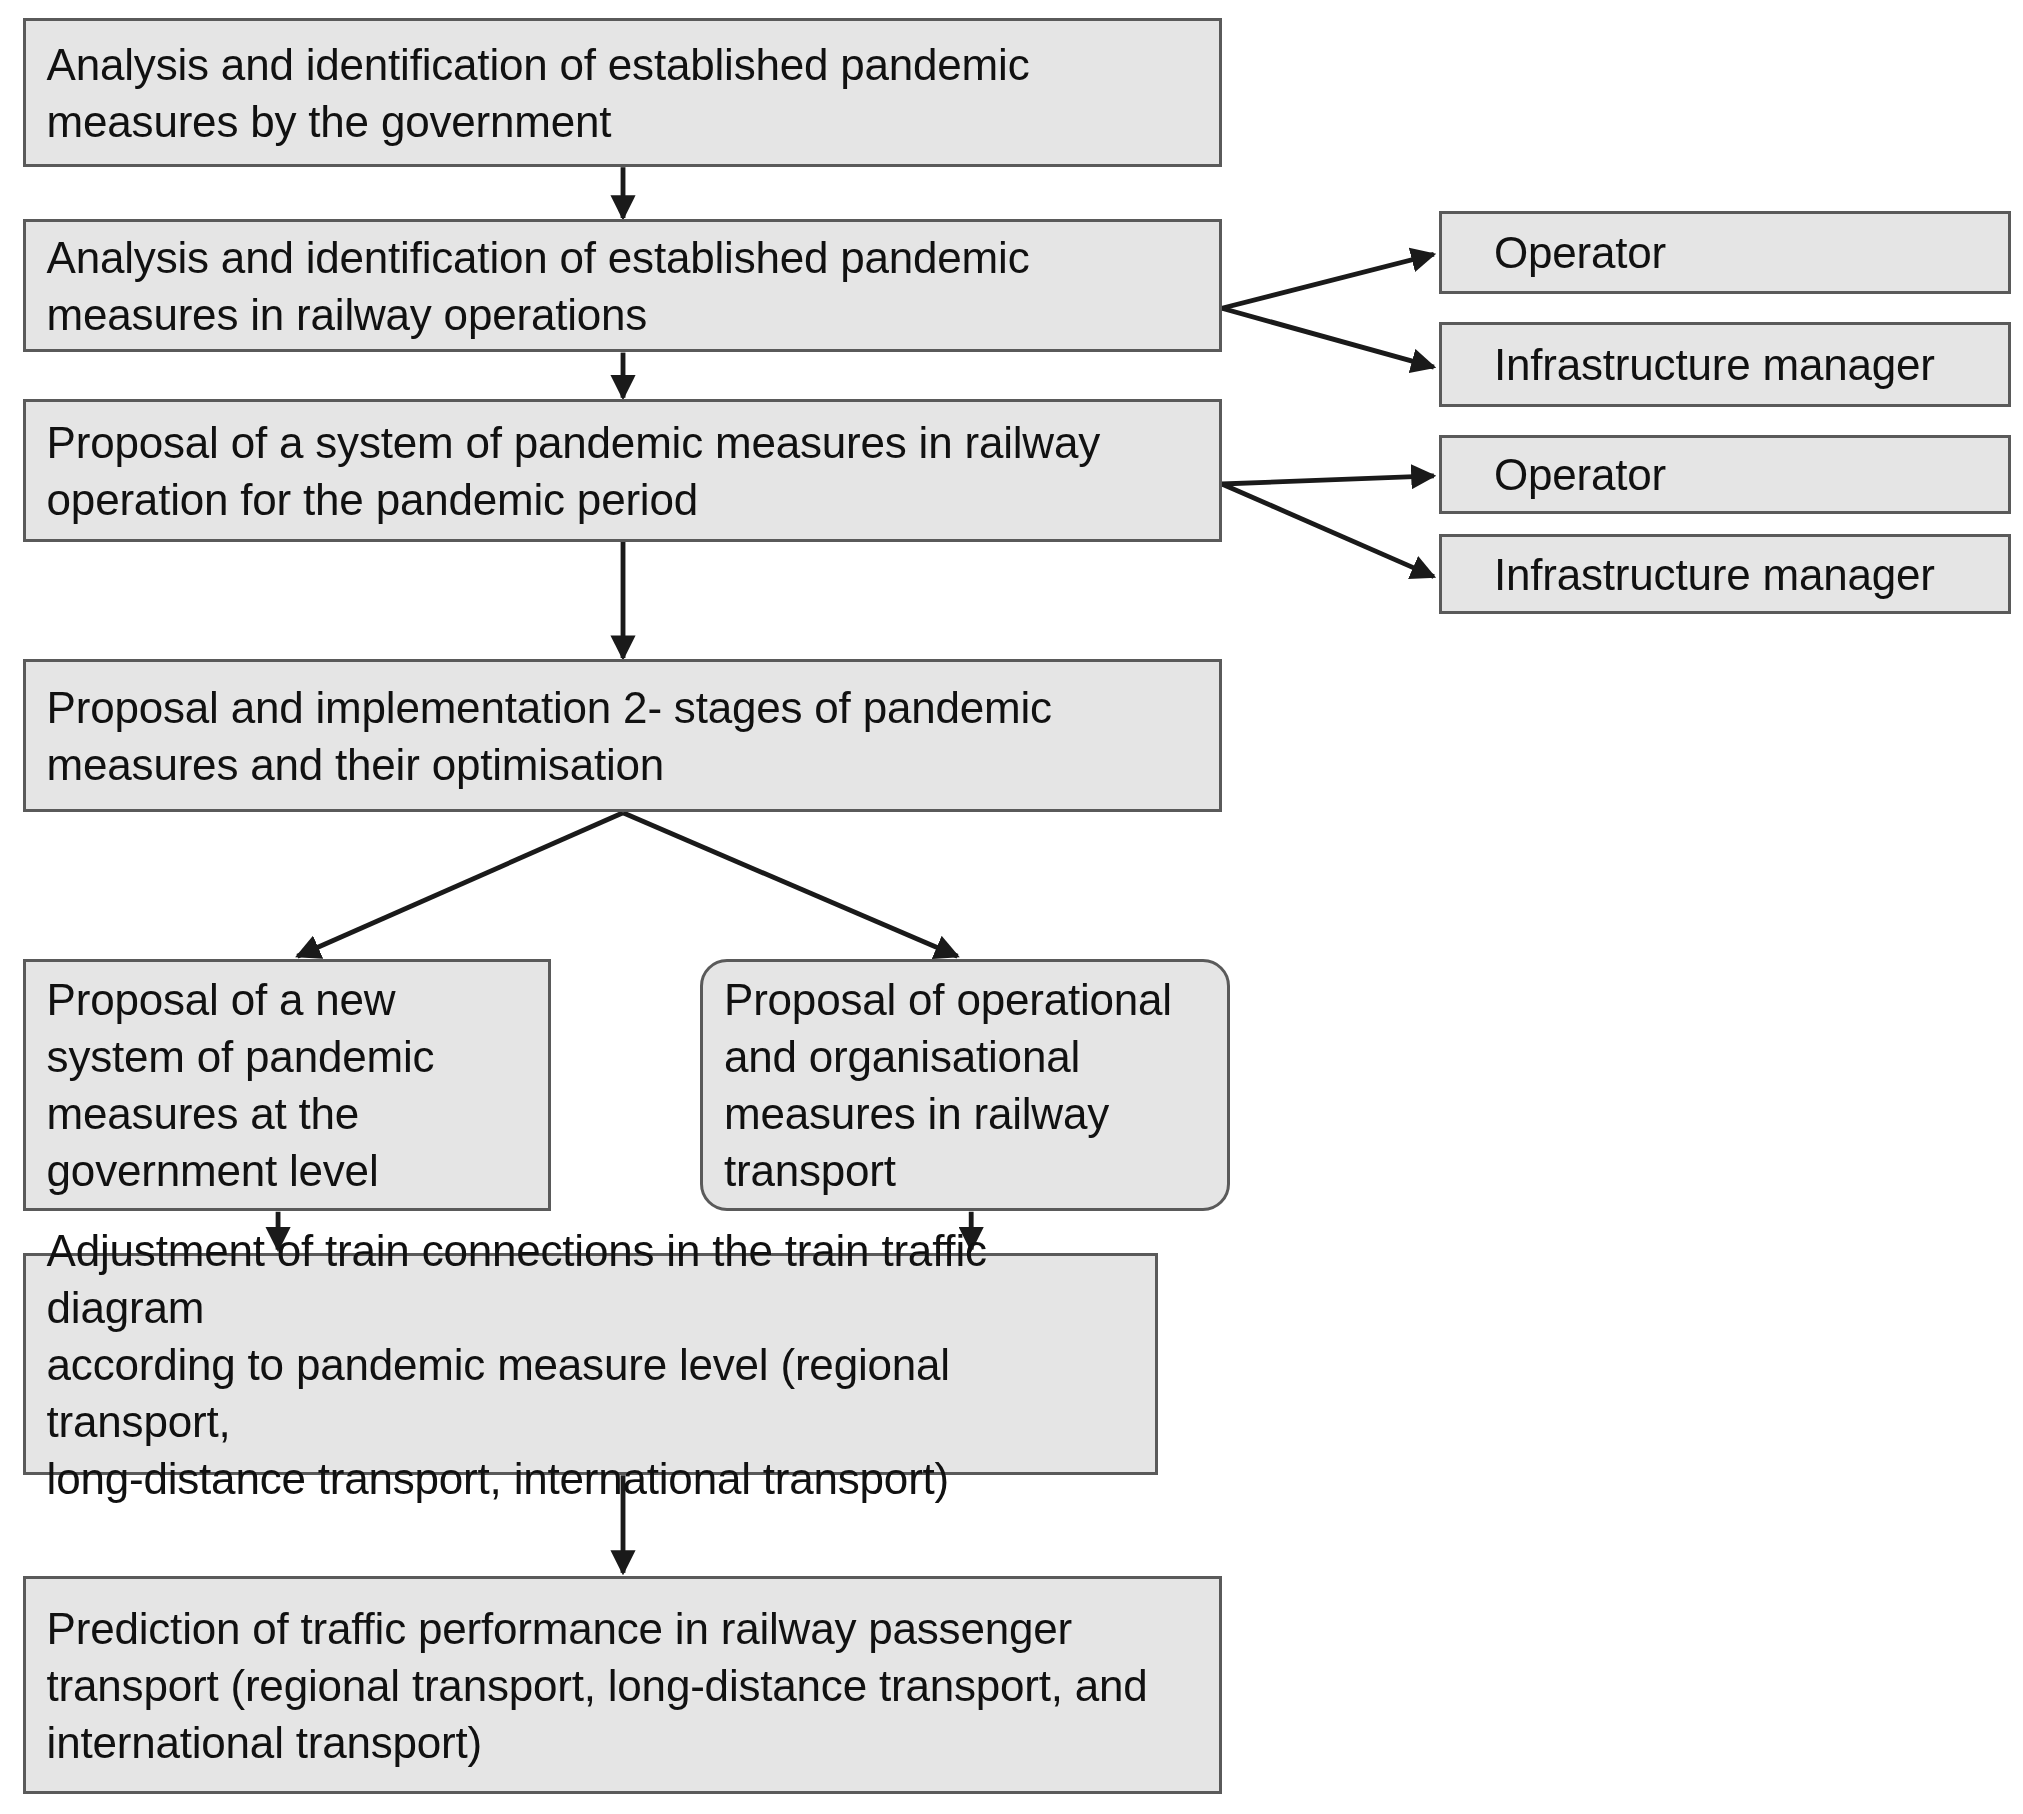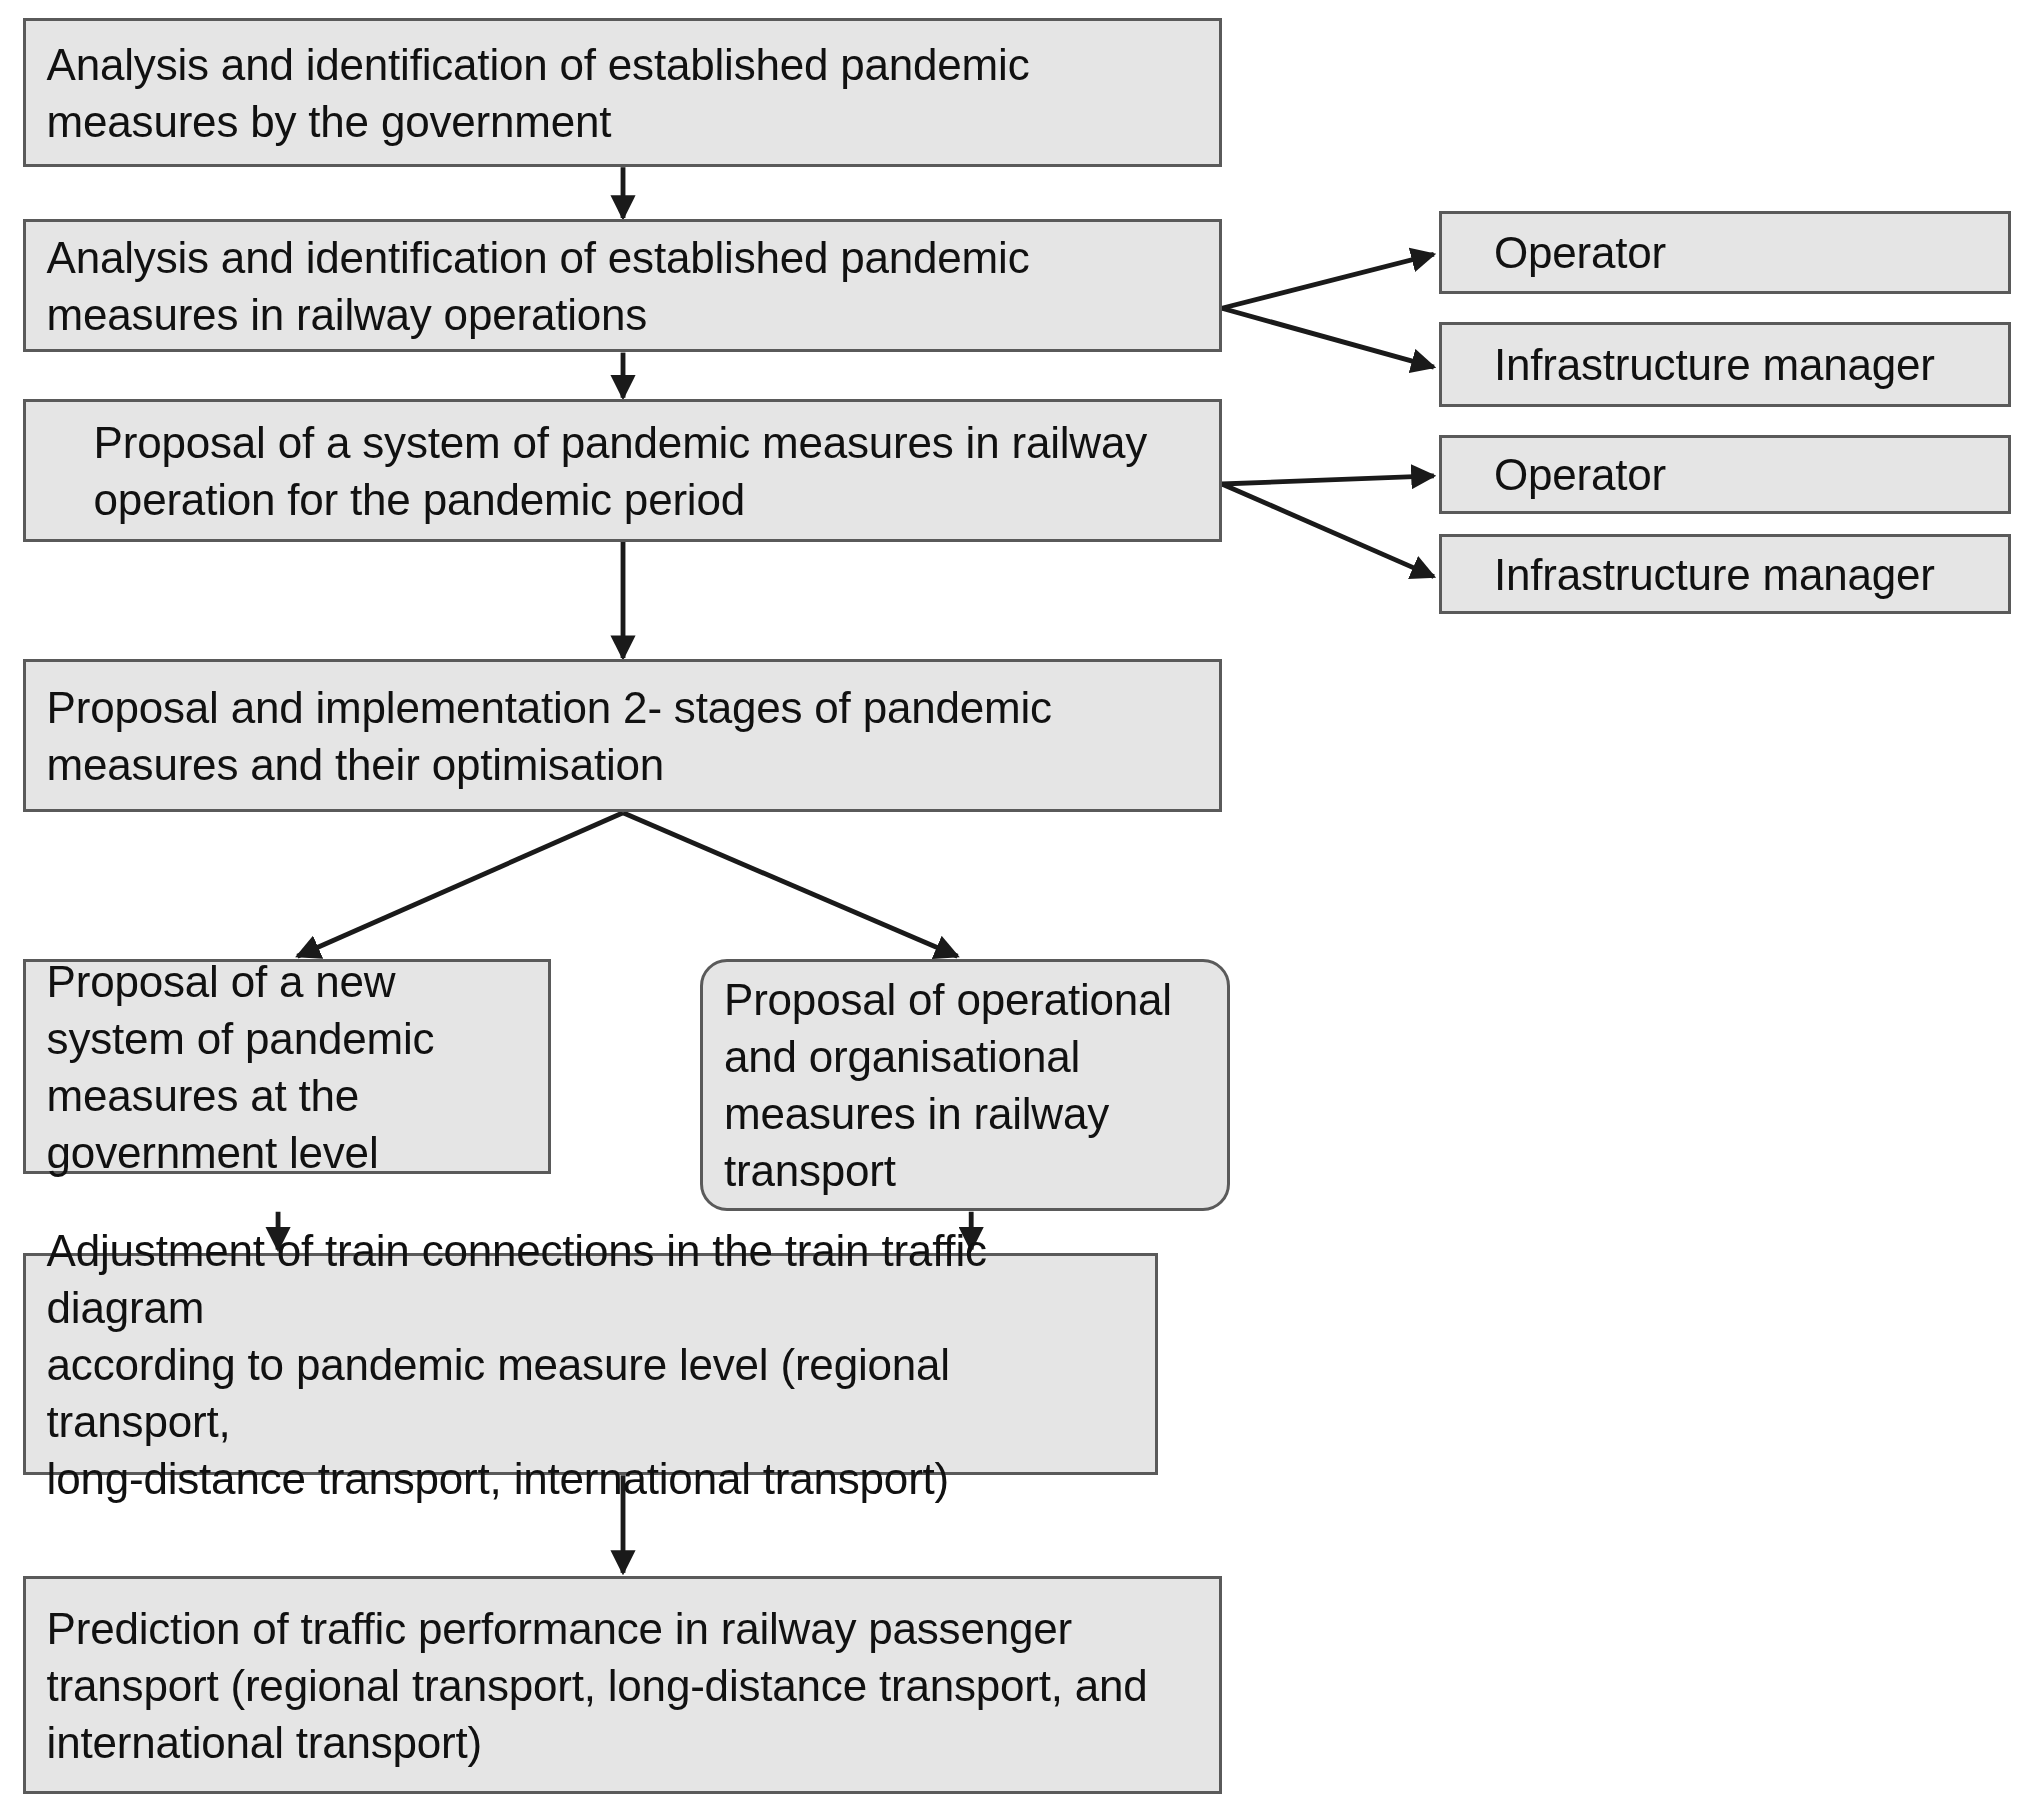--- a/index.html
+++ b/index.html
@@ -85,31 +85,31 @@
   <div class="node" style="left:22.6px; top:18px; width:1199px; height:149px;">
     <span class="label">Analysis and identification of established pandemic
 measures by the government</span>
   </div>
 
   <div class="node" style="left:22.6px; top:219px; width:1199px; height:133px;">
     <span class="label">Analysis and identification of established pandemic
 measures in railway operations</span>
   </div>
 
-  <div class="node" style="left:22.6px; top:399px; width:1199px; height:143px;padding-left:47px;">
+  <div class="node" style="left:22.6px; top:399px; width:1199px; height:143px;">
     <span class="label">Proposal of a system of pandemic measures in railway
 operation for the pandemic period</span>
   </div>
 
   <div class="node" style="left:22.6px; top:659px; width:1199px; height:153px;">
     <span class="label">Proposal and implementation 2- stages of pandemic
 measures and their optimisation</span>
   </div>
 
-  <div class="node" style="left:22.6px; top:959px; width:528px; height:215px;">
+  <div class="node" style="left:22.6px; top:959px; width:528px; height:252px;">
     <span class="label">Proposal of a new
 system of pandemic
 measures at the
 government level</span>
   </div>
 
   <div class="node" style="left:700px; top:959px; width:530px; height:252px;border-radius:27px;">
     <span class="label">Proposal of operational
 and organisational
 measures in railway

